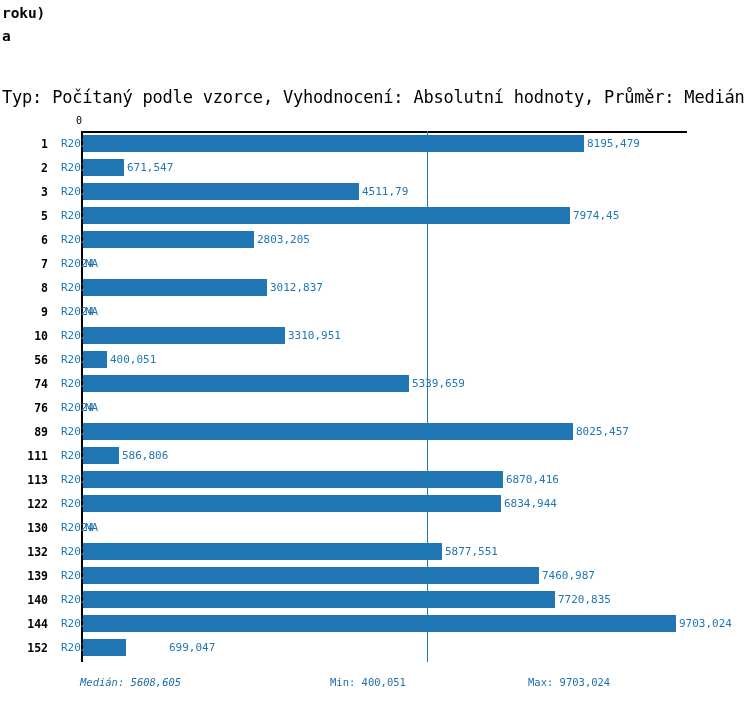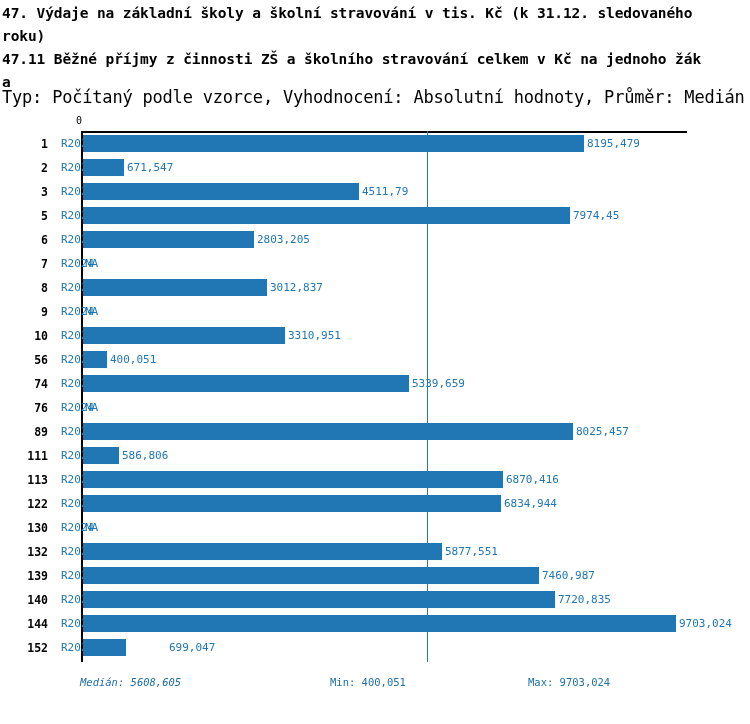--- a/index.html
+++ b/index.html
@@ -149,23 +149,21 @@
   }
   #legend-text  { left: 80px; }
   #median-text  { left: 80px; font-style: italic; }
   #min-text     { left: 330px; }
   #max-text     { left: 528px; }
 </style>
 </head>
 <body>
 
 <div id="title-block">
-  <div class="title-line">47. Výdaje na základní školy a školní stravování v tis. Kč (k 31.12. sledovaného</div>
   <div class="title-line">roku)</div>
-  <div class="title-line">47.11 Běžné příjmy z činnosti ZŠ a školního stravování celkem v Kč na jednoho žák</div>
   <div class="title-line">a</div>
 </div>
 <div id="subtitle">Typ: Počítaný podle vzorce, Vyhodnocení: Absolutní hodnoty, Průměr: Medián</div>
 
 <div id="plot">
   <div id="zero-tick-label">0</div>
   <div id="axis-top-line"></div>
   <div id="axis-vertical"></div>
   <div id="median-line"></div>
   <div id="rows">

